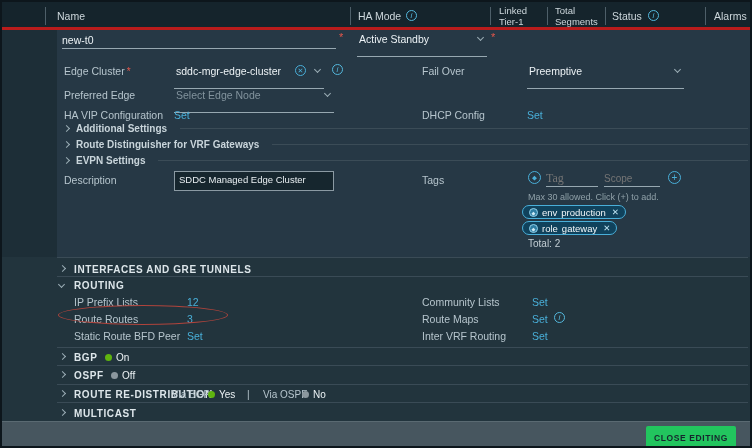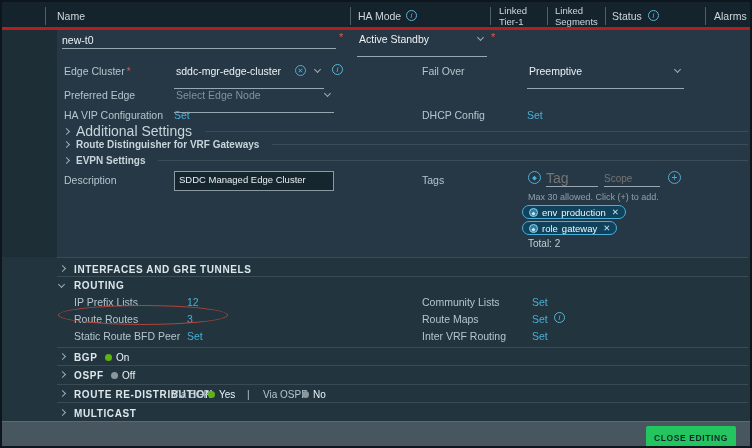--- a/index.html
+++ b/index.html
@@ -84,21 +84,21 @@
     <div class="a hdiv" style="left:43px"></div>
     <div class="a hdiv" style="left:348px"></div>
     <div class="a hdiv" style="left:488px"></div>
     <div class="a hdiv" style="left:545px"></div>
     <div class="a hdiv" style="left:603px"></div>
     <div class="a hdiv" style="left:703px"></div>
     <span class="a hlbl" style="left:55px;top:8px">Name</span>
     <span class="a hlbl" style="left:356px;top:8px">HA Mode</span>
     <span class="a icirc" style="left:404px;top:8px">i</span>
     <span class="a hlbl2" style="left:497px;top:4px;width:48px">Linked Tier-1 Gateways</span>
-    <span class="a hlbl2" style="left:553px;top:4px;width:46px">Linked Segments</span>
+    <span class="a hlbl2" style="left:553px;top:4px;width:46px">Total Segments</span>
     <span class="a hlbl" style="left:610px;top:8px">Status</span>
     <span class="a icirc" style="left:646px;top:8px">i</span>
     <span class="a hlbl" style="left:712px;top:8px">Alarms</span>
   </div>
 
   <div class="a gutter"></div>
   <div class="a ptop"></div>
 
   <input class="a uin" style="left: 60px; top: 30px; width: 274px;" value="new-t0">
   <span class="a ast" style="left:337px;top:29px">*</span>
@@ -127,40 +127,40 @@
     <span class="cd selchev"></span>
   </div>
 
   <span class="a lbl" style="left:62px;top:107px">HA VIP Configuration</span>
   <span class="a link" style="left:172px;top:107px">Set</span>
   <span class="a lbl" style="left:420px;top:107px">DHCP Config</span>
   <span class="a link" style="left:525px;top:107px">Set</span>
 
   <div class="a fold" style="left:62px;top:121px;width:684px">
     <span class="cr"></span>
-    <span class="lbl" style="color:#c9d5db;font-weight:normal;font-size:14px">Additional Settings</span>
+    <span class="lbl" style="color:#c9d5db;font-weight:bold;font-size:10px">Additional Settings</span>
     <span class="rule"></span>
   </div>
   <div class="a fold" style="left:62px;top:137px;width:684px">
     <span class="cr"></span>
     <span class="lbl" style="color:#c9d5db;font-weight:bold;font-size:10px">Route Distinguisher for VRF Gateways</span>
     <span class="rule"></span>
   </div>
   <div class="a fold" style="left:62px;top:153px;width:684px">
     <span class="cr"></span>
     <span class="lbl" style="color:#c9d5db;font-weight:bold;font-size:10px">EVPN Settings</span>
     <span class="rule"></span>
   </div>
 
   <span class="a lbl" style="left:62px;top:172px">Description</span>
   <textarea class="a descbox" style="left: 172px; top: 169px; width: 160px; height: 20px;">SDDC Managed Edge Cluster</textarea>
 
   <span class="a lbl" style="left:420px;top:172px">Tags</span>
   <span class="a tagcirc" style="left:526px;top:169px">⬥</span>
-  <input class="a uin ph" style="left: 544px; top: 168px; width: 52px; font-size: 14px;" placeholder="Tag">
+  <input class="a uin ph" style="left: 544px; top: 168px; width: 52px; font-size: 12px; font-family: Liberation Serif, serif;" placeholder="Tag">
   <input class="a uin ph" style="left: 602px; top: 168px; width: 56px; font-size: 10px;" placeholder="Scope">
   <span class="a pluscirc" style="left:666px;top:169px">+</span>
   <span class="a hint" style="left:526px;top:190px">Max 30 allowed. Click (+) to add.</span>
 
   <div class="a pill" style="left:520px;top:203px">
     <span class="picon">◆</span>
     <span>env</span>
     <span>production</span>
     <span class="px">✕</span>
   </div>

